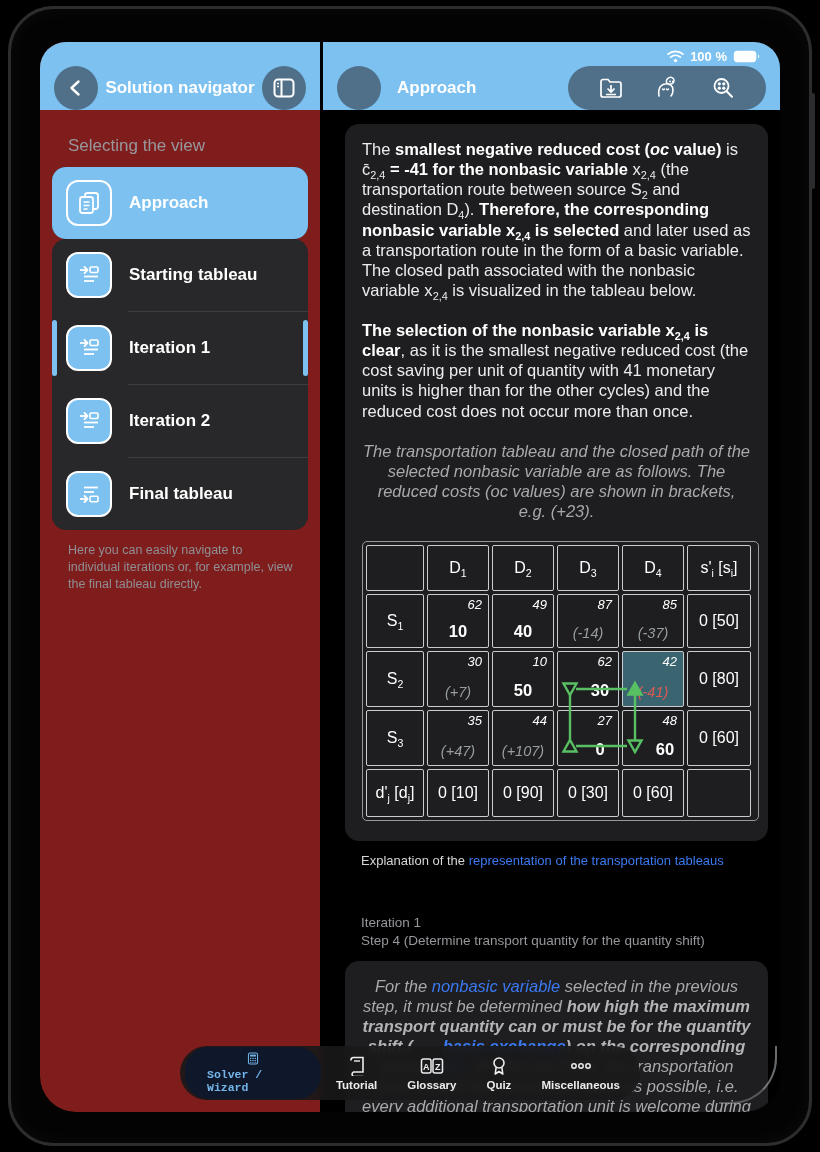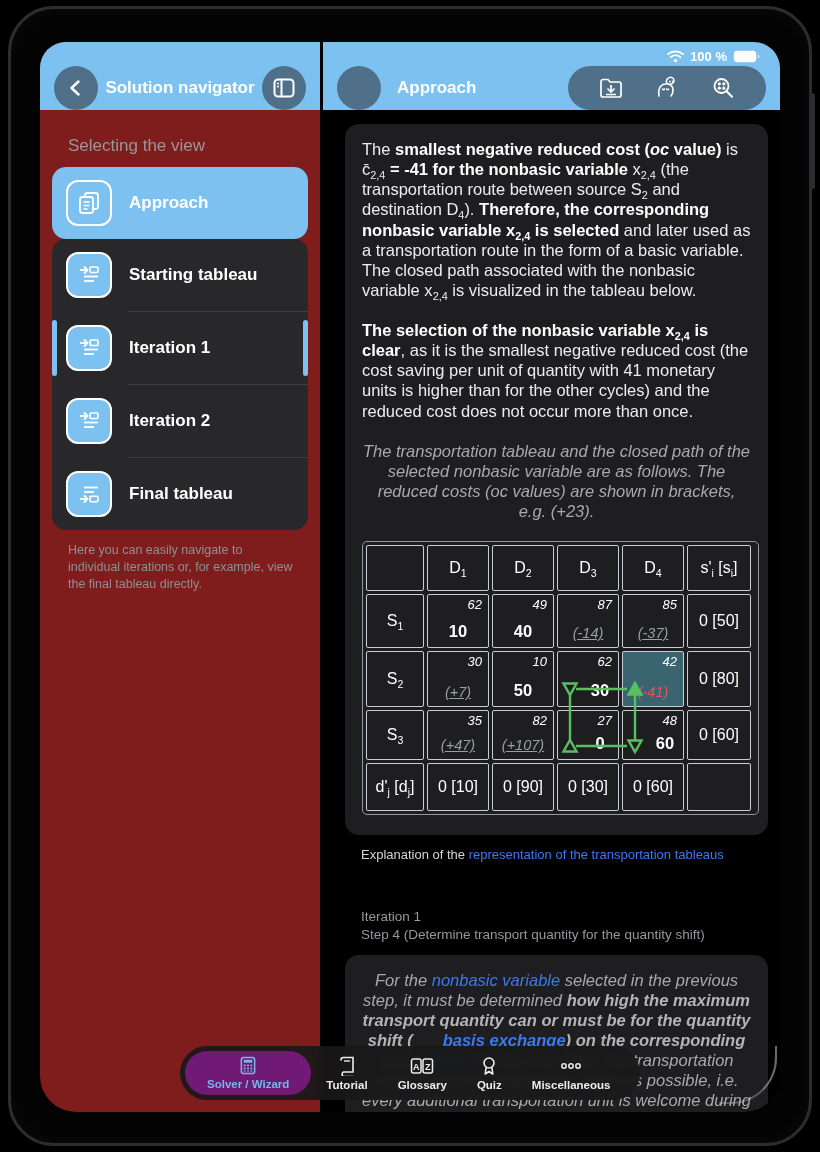--- a/index.html
+++ b/index.html
@@ -51,43 +51,43 @@
   sub.ssub{font-size:.66em;line-height:0;}
 
   
   .tab-wrap{position:relative;width:395px;margin:6px auto 2px auto;border:1.6px solid #95989c;border-radius:5px;padding:0;}
   table.tblx{border-collapse:separate;border-spacing:3px;table-layout:fixed;}
   .tblx td{border:1.6px solid #c9ccd0;border-radius:2px;box-sizing:border-box;}
   .tblx .th{color:#fff;font-size:16px;text-align:center;vertical-align:middle;}
   .tblx tr:nth-child(1) td{height:46px;}
   .tblx tr:nth-child(2) td{height:54px;}
   .tblx tr:nth-child(3) td{height:56px;}
-  .tblx tr:nth-child(4) td{height:50px;}
+  .tblx tr:nth-child(4) td{height:56px;}
   .tblx tr:nth-child(5) td{height:48px;}
   .cell{position:relative;}
   .cost{position:absolute;top:2px;right:6px;font-style:italic;font-size:13px;color:#fff;}
   .val{position:absolute;left:0;right:0;bottom:6px;text-align:center;}
   .v-basic{font-weight:700;color:#fff;font-size:16.5px;}
-  .v-oc{font-style:italic;color:#989ea2;font-size:14.5px;text-decoration:underline;}
+  .v-oc{font-style:italic;color:#989ea2;font-size:14.5px;}
   .v-ocneg{font-style:italic;color:#dd5a52;font-size:14.5px;}
   .v-sum{bottom:auto;top:50%;transform:translateY(-50%);color:#fff;font-size:16px;}
   .cell.pad .val{padding-left:24px;}
   .cell.hl{background:#3a6470;}
   .path-svg{position:absolute;left:1px;top:1px;pointer-events:none;}
 
   .caption{margin:12px 4px 0 16px;font-size:13px;color:#d6d6d9;}
   .iter-block{margin:46px 4px 0 16px;color:#97979c;font-size:13.5px;line-height:1.35;}
   .tcard.second{margin-top:10px;}
   .tcard.second .body-text{margin-bottom:0;}
 
   
   .tabbar{position:absolute;left:140px;top:1004px;width:460px;height:54px;border-radius:28px;background:rgba(24,24,26,.9);display:flex;align-items:center;padding:0 5px;box-sizing:border-box;z-index:50;backdrop-filter:blur(5px);}
   .tab{display:flex;flex-direction:column;align-items:center;justify-content:center;gap:3px;padding:5px 15px;color:#ededed;}
   .tab .tlbl{font-size:11.5px;font-weight:600;}
-  .tab.active{background:#701a75;border-radius:24px;padding:5px 22px;height:44px;box-sizing:border-box;}
+  .tab.active{background:#0f172a;border-radius:24px;padding:5px 22px;height:52px;box-sizing:border-box;font-family:Liberation Mono, monospace;}
   .tab.active .tlbl{color:#74b6ea;}
 
   svg{display:block;}
 </style>
 </head>
 <body>
 
 <div class="device">
   <div class="side-btn"></div>
 
@@ -306,21 +306,21 @@
                       <div class="val v-sum">0 [80]</div>
                     </td>
                   </tr>
                   <tr>
                     <td class="th"><span class="r-n">S</span><sub class="ssub">3</sub></td>
                     <td class="cell">
                       <div class="cost">35</div>
                       <div class="val v-oc">(+47)</div>
                     </td>
                     <td class="cell">
-                      <div class="cost">82</div>
+                      <div class="cost">44</div>
                       <div class="val v-oc">(+107)</div>
                     </td>
                     <td class="cell pad">
                       <div class="cost">27</div>
                       <div class="val v-basic">0</div>
                     </td>
                     <td class="cell pad">
                       <div class="cost">48</div>
                       <div class="val v-basic">60</div>
                     </td>

